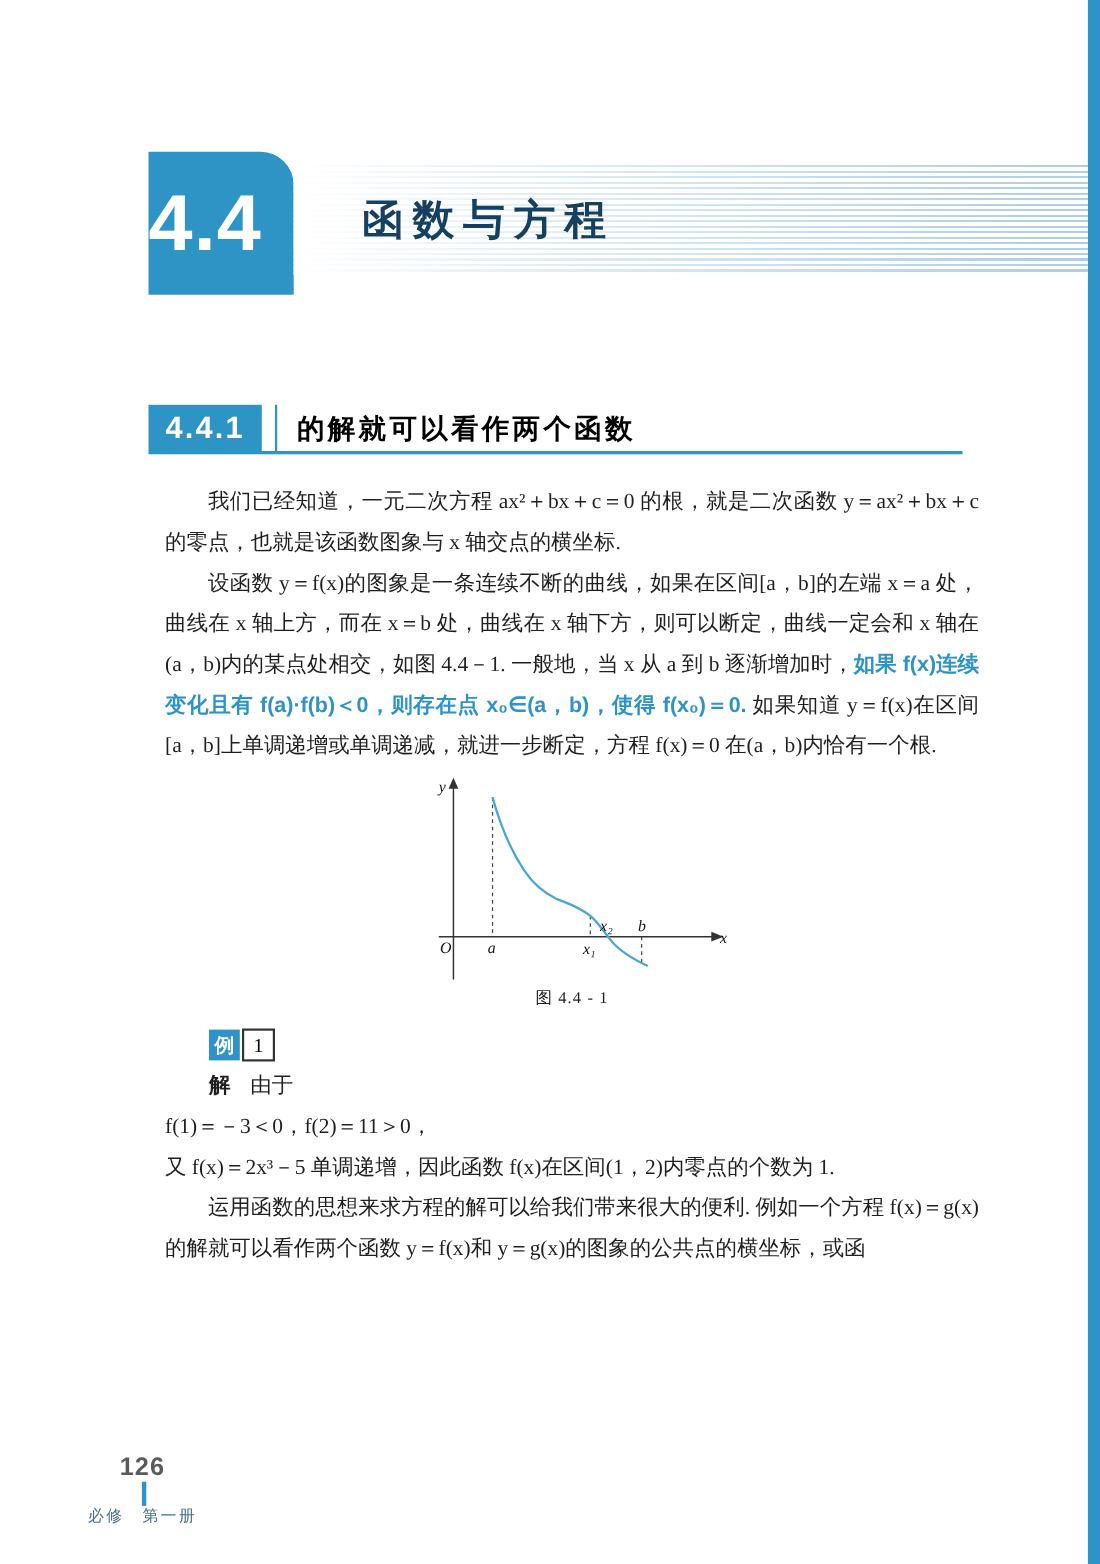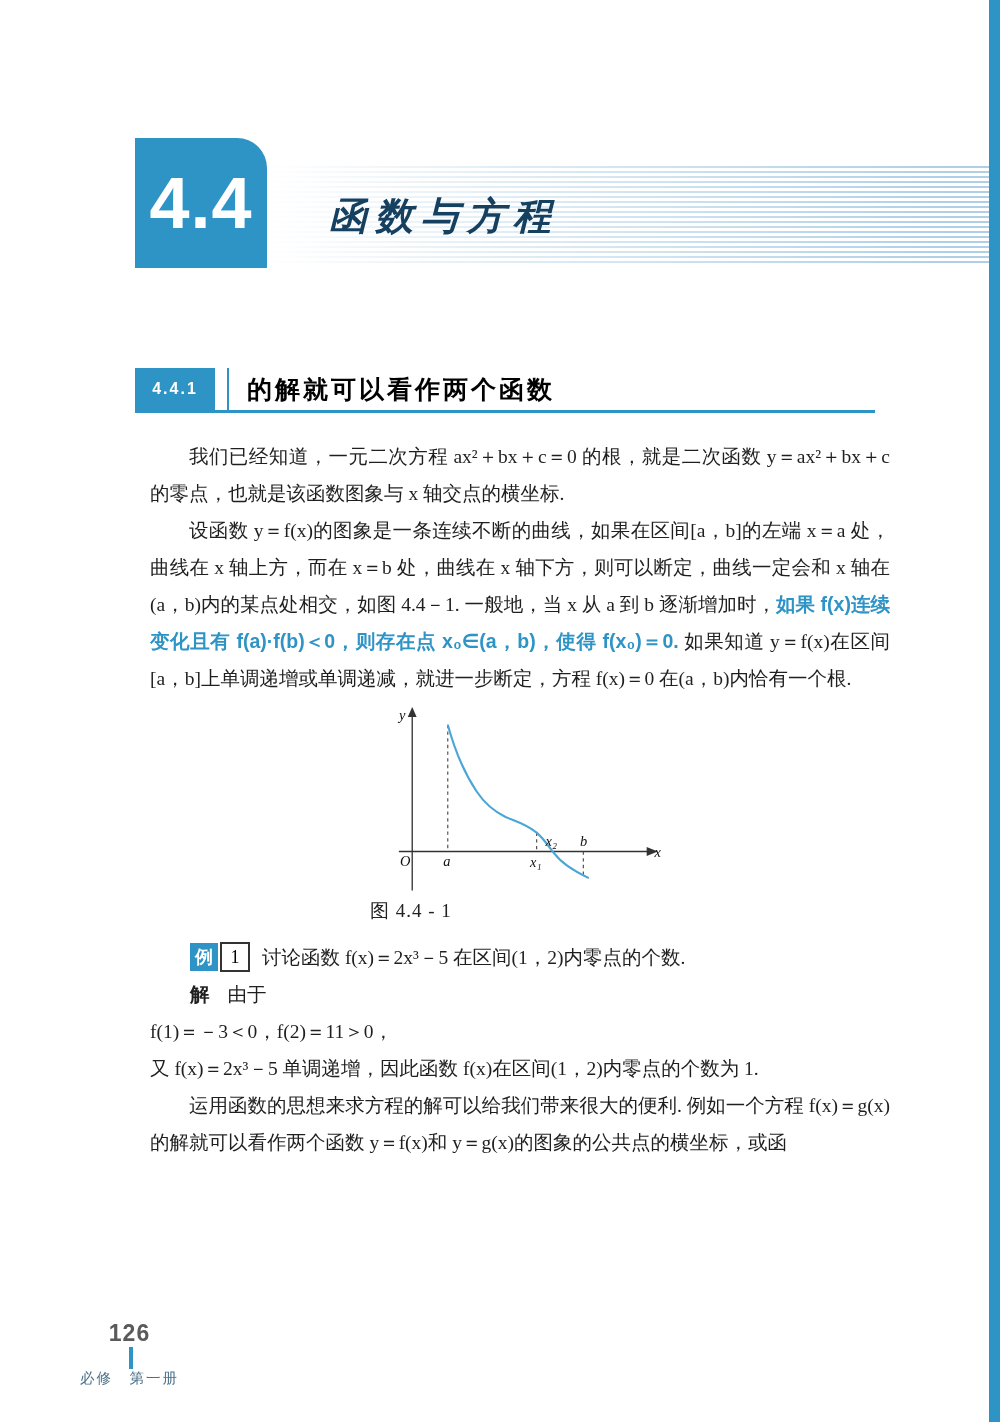--- a/index.html
+++ b/index.html
@@ -14,45 +14,45 @@
   }
   .right-bar{
     position:absolute;top:0;right:0;width:11px;height:100%;
     background:#2e93c5;
   }
   
   .chapter-box{
     position:absolute;left:135px;top:138px;width:132px;height:130px;
     background:#2e93c5;
     border-top-right-radius:30px;
-    display:flex;align-items:center;justify-content:center;
+    display:flex;align-items:center;
   }
   .chapter-box .num{
     color:#ffffff;font-family:"Liberation Sans","DejaVu Sans",sans-serif;
     font-size:72px;font-weight:bold;letter-spacing:1px;
   }
   .banner{
-    position:absolute;left:267px;top:166px;right:11px;height:100px;
+    position:absolute;left:267px;top:150px;right:11px;height:100px;
     background:
       linear-gradient(to right,#ffffff 0%,rgba(255,255,255,0.55) 40%,rgba(255,255,255,0) 95%),
       repeating-linear-gradient(to bottom,#aecfe6 0px,#aecfe6 2px,#ffffff 2px,#ffffff 5px);
-    display:flex;align-items:center;font-style:italic;
+    display:flex;align-items:center;
   }
   .banner .chapter-title{
     margin-left:62px;
     font-family:"Liberation Sans","DejaVu Sans",sans-serif;
     font-size:38px;font-weight:bold;color:#16405f;letter-spacing:8px;
   }
   
   .sec-head{position:absolute;left:135px;top:368px;width:740px;}
   .sec-row{display:flex;align-items:center;height:42px;}
   .sec-num{
-    width:80px;height:42px;background:#2e93c5;color:#fff;
+    width:103px;height:42px;background:#2e93c5;color:#fff;
     font-family:"Liberation Sans","DejaVu Sans",sans-serif;
-    font-size:16px;font-weight:bold;letter-spacing:2px;
+    font-size:28px;font-weight:bold;letter-spacing:2px;
     display:flex;align-items:center;justify-content:center;
   }
   .sec-divider{width:2px;height:42px;background:#2e93c5;margin-left:12px;}
   .sec-title{
     margin-left:18px;
     font-family:"Liberation Sans","DejaVu Sans",sans-serif;
     font-size:25px;font-weight:bold;color:#000;letter-spacing:3px;
   }
   .sec-underline{width:740px;height:3px;background:#2e93c5;}
   
@@ -64,21 +64,21 @@
   .mt10{margin-top:10px;}
   .mt16{margin-top:16px;}
   .highlight{
     color:#2e93c5;font-weight:bold;
     font-family:"Liberation Sans","DejaVu Sans",sans-serif;
   }
   
   .figure-wrap{width:300px;margin:10px auto 0;}
   .figure-wrap svg{display:block;}
   .fig-caption{
-    text-align:left;font-size:19px;color:#222;margin-top:2px;
+    text-align:center;font-size:15px;color:#222;margin-top:2px;
     letter-spacing:1px;
   }
   .axis{stroke:#333;stroke-width:1.2;fill:none;}
   .arrow{fill:#333;stroke:none;}
   .curve{stroke:#4aa6d6;stroke-width:1.9;fill:none;}
   .dash{stroke:#444;stroke-width:1;stroke-dasharray:3,3;fill:none;}
   .figlabel{font-family:"Liberation Serif","DejaVu Serif",serif;font-style:italic;font-size:13px;fill:#111;}
   
   .example-row{
     display:flex;align-items:center;margin-top:18px;padding-left:40px;
@@ -167,21 +167,20 @@
         <text class="figlabel" x="189" y="125">b</text>
         <text class="figlabel" x="256" y="135">x</text>
         <text class="figlabel" x="26" y="12">y</text>
       </svg>
       <div class="fig-caption">图 4.4 - 1</div>
     </div>
 
     <div class="example-row">
       <div class="ex-badge">例</div>
       <div class="ex-num">1</div>
-      <div class="ex-text">讨论函数 f(x)＝2x³－5 在区间(1，2)内零点的个数.</div>
     </div>
 
     <div class="sol-row"><span class="sol-label">解</span><span>由于</span></div>
 
     <p class="equation">f(1)＝－3＜0，f(2)＝11＞0，</p>
 
     <p>又 f(x)＝2x³－5 单调递增，因此函数 f(x)在区间(1，2)内零点的个数为 1.</p>
 
     <p class="indent mt16">运用函数的思想来求方程的解可以给我们带来很大的便利. 例如一个方程 f(x)＝g(x)的解就可以看作两个函数 y＝f(x)和 y＝g(x)的图象的公共点的横坐标，或函</p>
 

